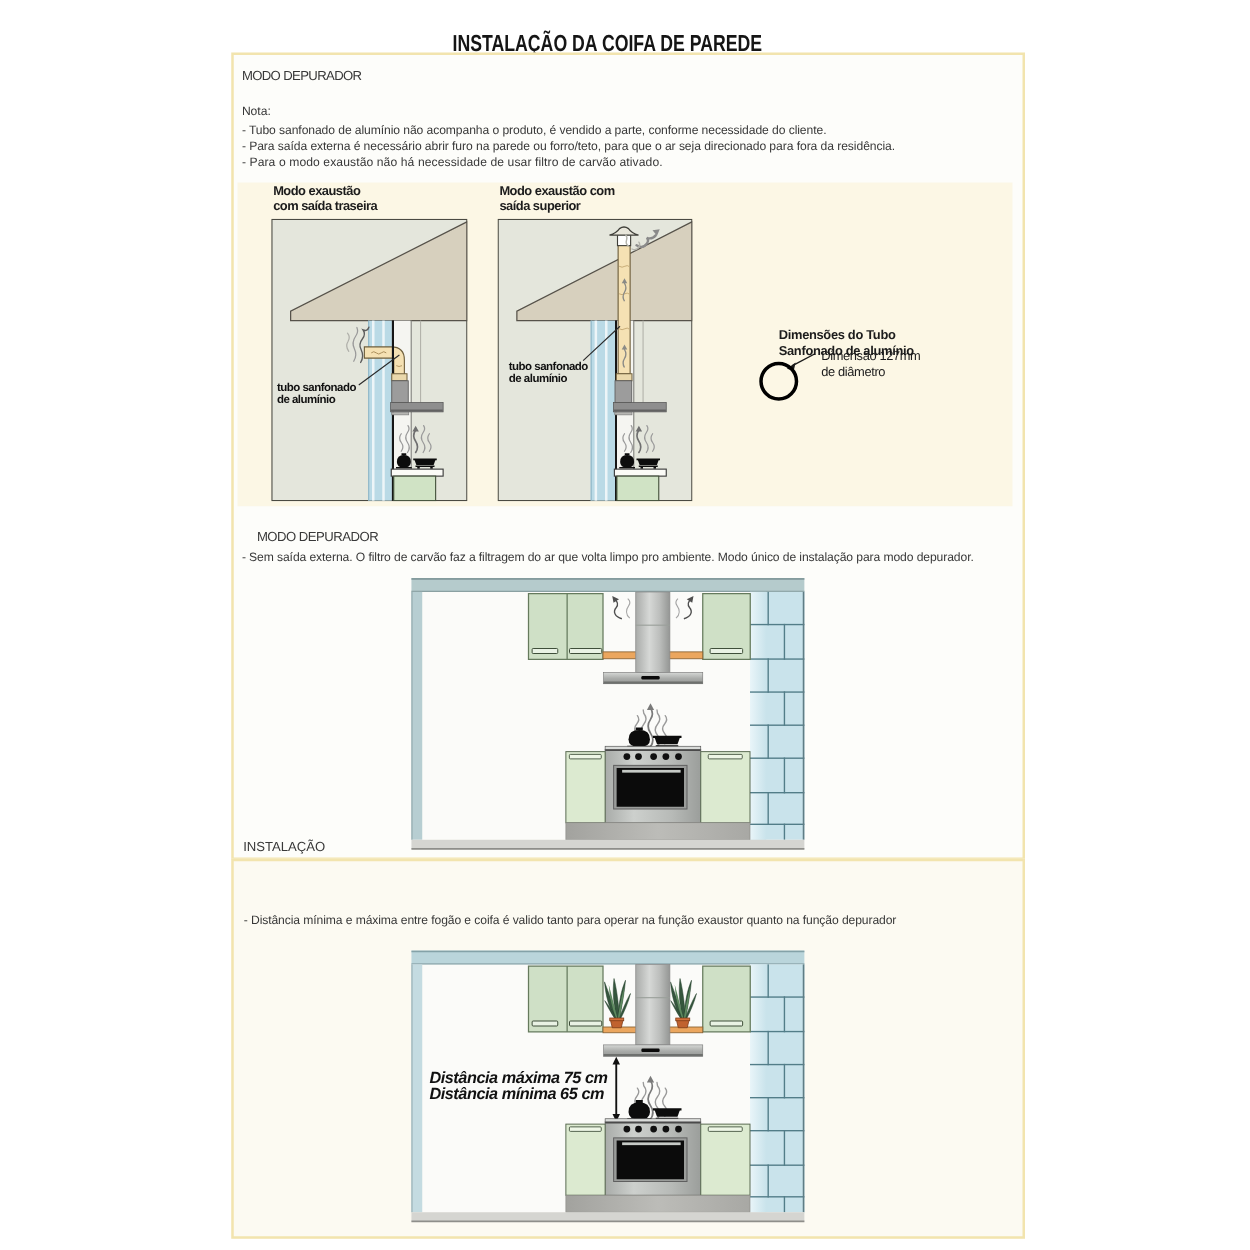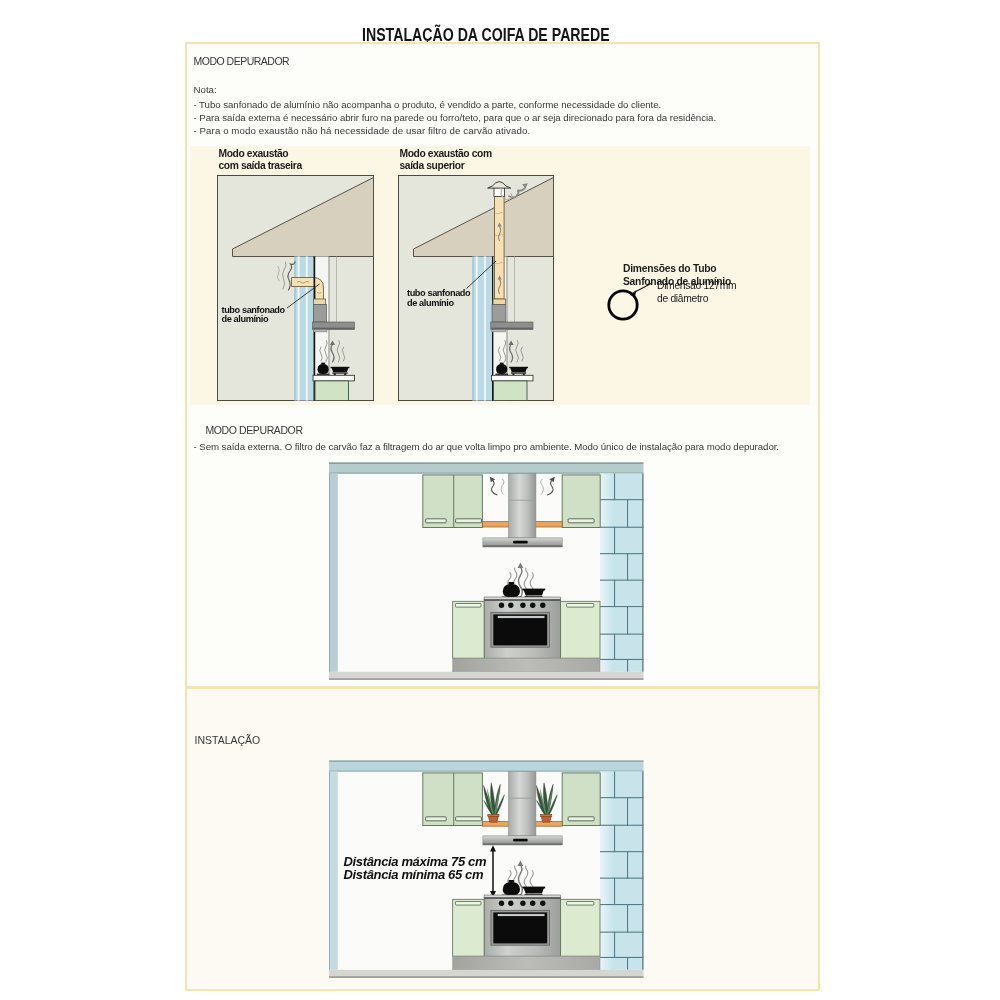--- a/index.html
+++ b/index.html
@@ -368,23 +368,24 @@
   <rect x="123.7" y="198.2" width="147.3" height="13.6" fill="url(#plinthgrad)" stroke="#8a8a86" stroke-width="0.5"></rect>
 
   <g>
     <rect x="0" y="211.8" width="314.5" height="7.7" fill="#d5d5d1"></rect>
     <rect x="0" y="218.4" width="314.5" height="1.4" fill="#8e8e8a"></rect>
   </g>
 </svg>
 
 <div class="abs" style="left:185px;top:687px;width:631px;height:300px;border:2px solid #f2e4ae;background:#fcfaf2;"></div>
 
-<div class="abs body-txt" style="left:194.5px;top:734px;font-size:10.5px;">INSTALAÇÃO</div>
-
-
+<div class="abs body-txt" style="left:194.5px;top:672px;font-size:10.5px;">INSTALAÇÃO</div>
+
+
+<div class="abs body-txt" style="left:195px;top:731px;letter-spacing:-0.07px;">- Distância mínima e máxima entre fogão e coifa é valido tanto para operar na função exaustor quanto na função depurador</div>
 
 <div class="abs" style="left:343.5px;top:855px;font-size:13px;font-weight:bold;font-style:italic;color:#111;line-height:13.3px;letter-spacing:-0.35px;z-index:5;">Distância máxima 75 cm<br>Distância mínima 65 cm</div>
 
 <svg class="abs" style="left:329px;top:758px;" width="315" height="221" viewBox="0 0 315 221">
 
   <rect x="8.8" y="13.5" width="262.2" height="198.3" fill="#fbfbf9"></rect>
 
   <g>
     <rect x="0" y="2.5" width="314.5" height="11" fill="#bad5db"></rect>
     <rect x="0" y="2.5" width="314.5" height="1.3" fill="#84a2a8"></rect>

